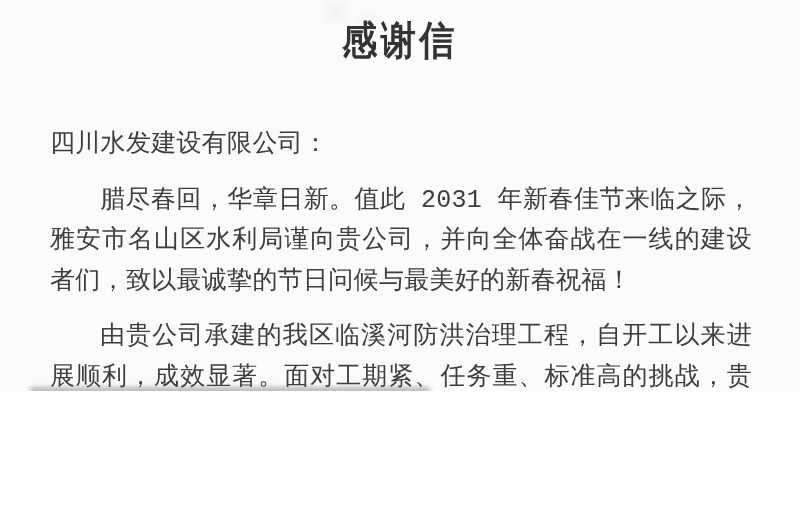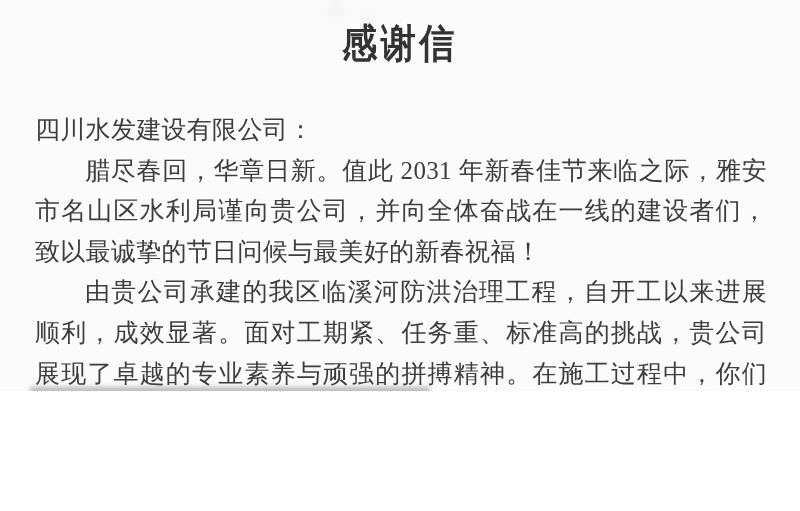--- a/index.html
+++ b/index.html
@@ -15,20 +15,21 @@
   .page {
     position: relative;
     width: 800px;
     height: 391px;
     overflow: hidden;
     background:
       radial-gradient(circle at 42% 3%, rgba(190,190,190,0.12) 0, rgba(190,190,190,0) 18px),
       radial-gradient(circle at 46% 5%, rgba(190,190,190,0.10) 0, rgba(190,190,190,0) 14px),
       #fbfbfb;
     color: #3d3d3d;
+    font-family: Liberation Mono, monospace;
   }
   .title {
     position: absolute;
     top: 22px;
     left: 0;
     width: 100%;
     margin: 0;
     text-align: center;
     font-size: 40px;
     line-height: 1.1;
@@ -44,21 +45,21 @@
     left: 35px;
     width: 732px;
     font-size: 25px;
     line-height: 40.6px;
     letter-spacing: 0.3px;
     text-align: justify;
     text-justify: inter-character;
     color: #3d3d3d;
   }
   .letter-body p {
-    margin: 0;
+    margin: 15px;
     padding: 0;
   }
   .para {
     text-indent: 2em;
   }
   
   .bottom-smudge {
     position: absolute;
     left: 30px;
     bottom: -3px;

